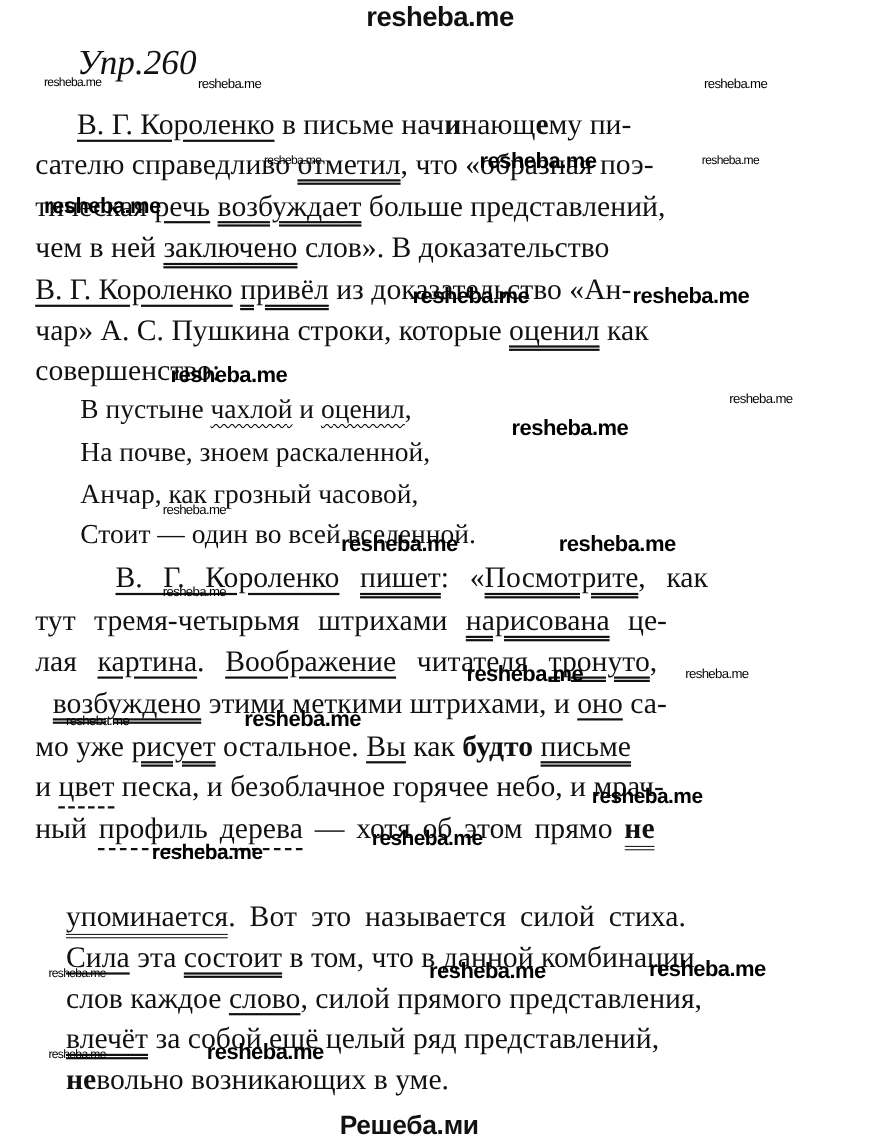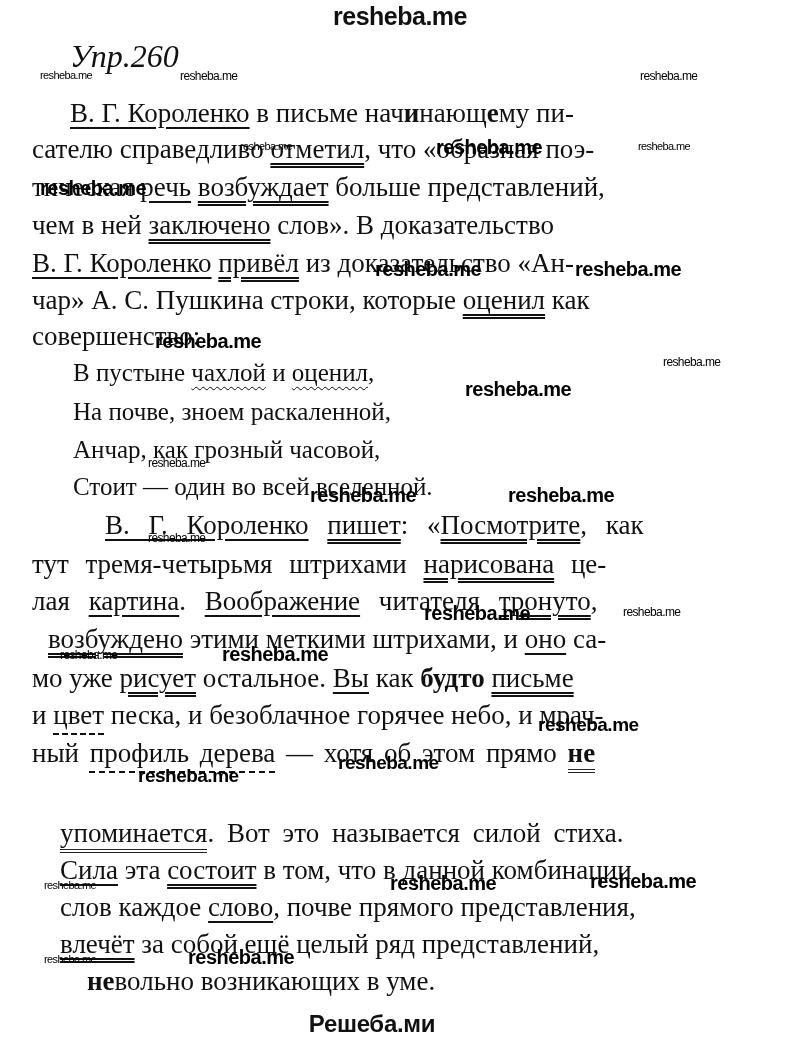--- a/index.html
+++ b/index.html
@@ -76,26 +76,26 @@
 <div class="line" style="left:32px;top:736px;word-spacing:4px;">
   <span>ный </span><span class="ud">профиль дерева</span><span> — хотя об этом прямо </span><span class="u3 b">не</span>
 </div>
 <div class="line" style="left:60px;top:816px;word-spacing:6px;">
   <span class="u3">упоминается</span><span>. Вот это называется силой стиха.</span>
 </div>
 <div class="line" style="left:60px;top:853px;">
   <span class="u1">Сила</span><span> эта </span><span class="u2">состоит</span><span> в том, что в данной комбинации</span>
 </div>
 <div class="line" style="left:60px;top:890px;">
-  <span>слов каждое </span><span class="u1">слово</span><span>, почве прямого представления,</span>
+  <span>слов каждое </span><span class="u1">слово</span><span>, силой прямого представления,</span>
 </div>
 <div class="line" style="left:60px;top:927px;">
   <span class="u2">влечёт</span><span> за собой ещё целый ряд представлений,</span>
 </div>
-<div class="line" style="left:60px;top:964px;margin-left:27px;">
+<div class="line" style="left:60px;top:964px;">
   <span class="b">не</span><span>вольно возникающих в уме.</span>
 </div>
 
 <div class="wm small" style="left:40px;top:69px;">resheba.me</div>
 <div class="wm small" style="left:180px;top:69px;font-size:12px;">resheba.me</div>
 <div class="wm small" style="left:640px;top:69px;font-size:12px;">resheba.me</div>
 <div class="wm small" style="left:240px;top:140px;">resheba.me</div>
 <div class="wm big" style="left:436px;top:136px;font-size:20px;">resheba.me</div>
 <div class="wm small" style="left:638px;top:140px;">resheba.me</div>
 <div class="wm big" style="left:40px;top:177px;font-size:20px;">resheba.me</div>

